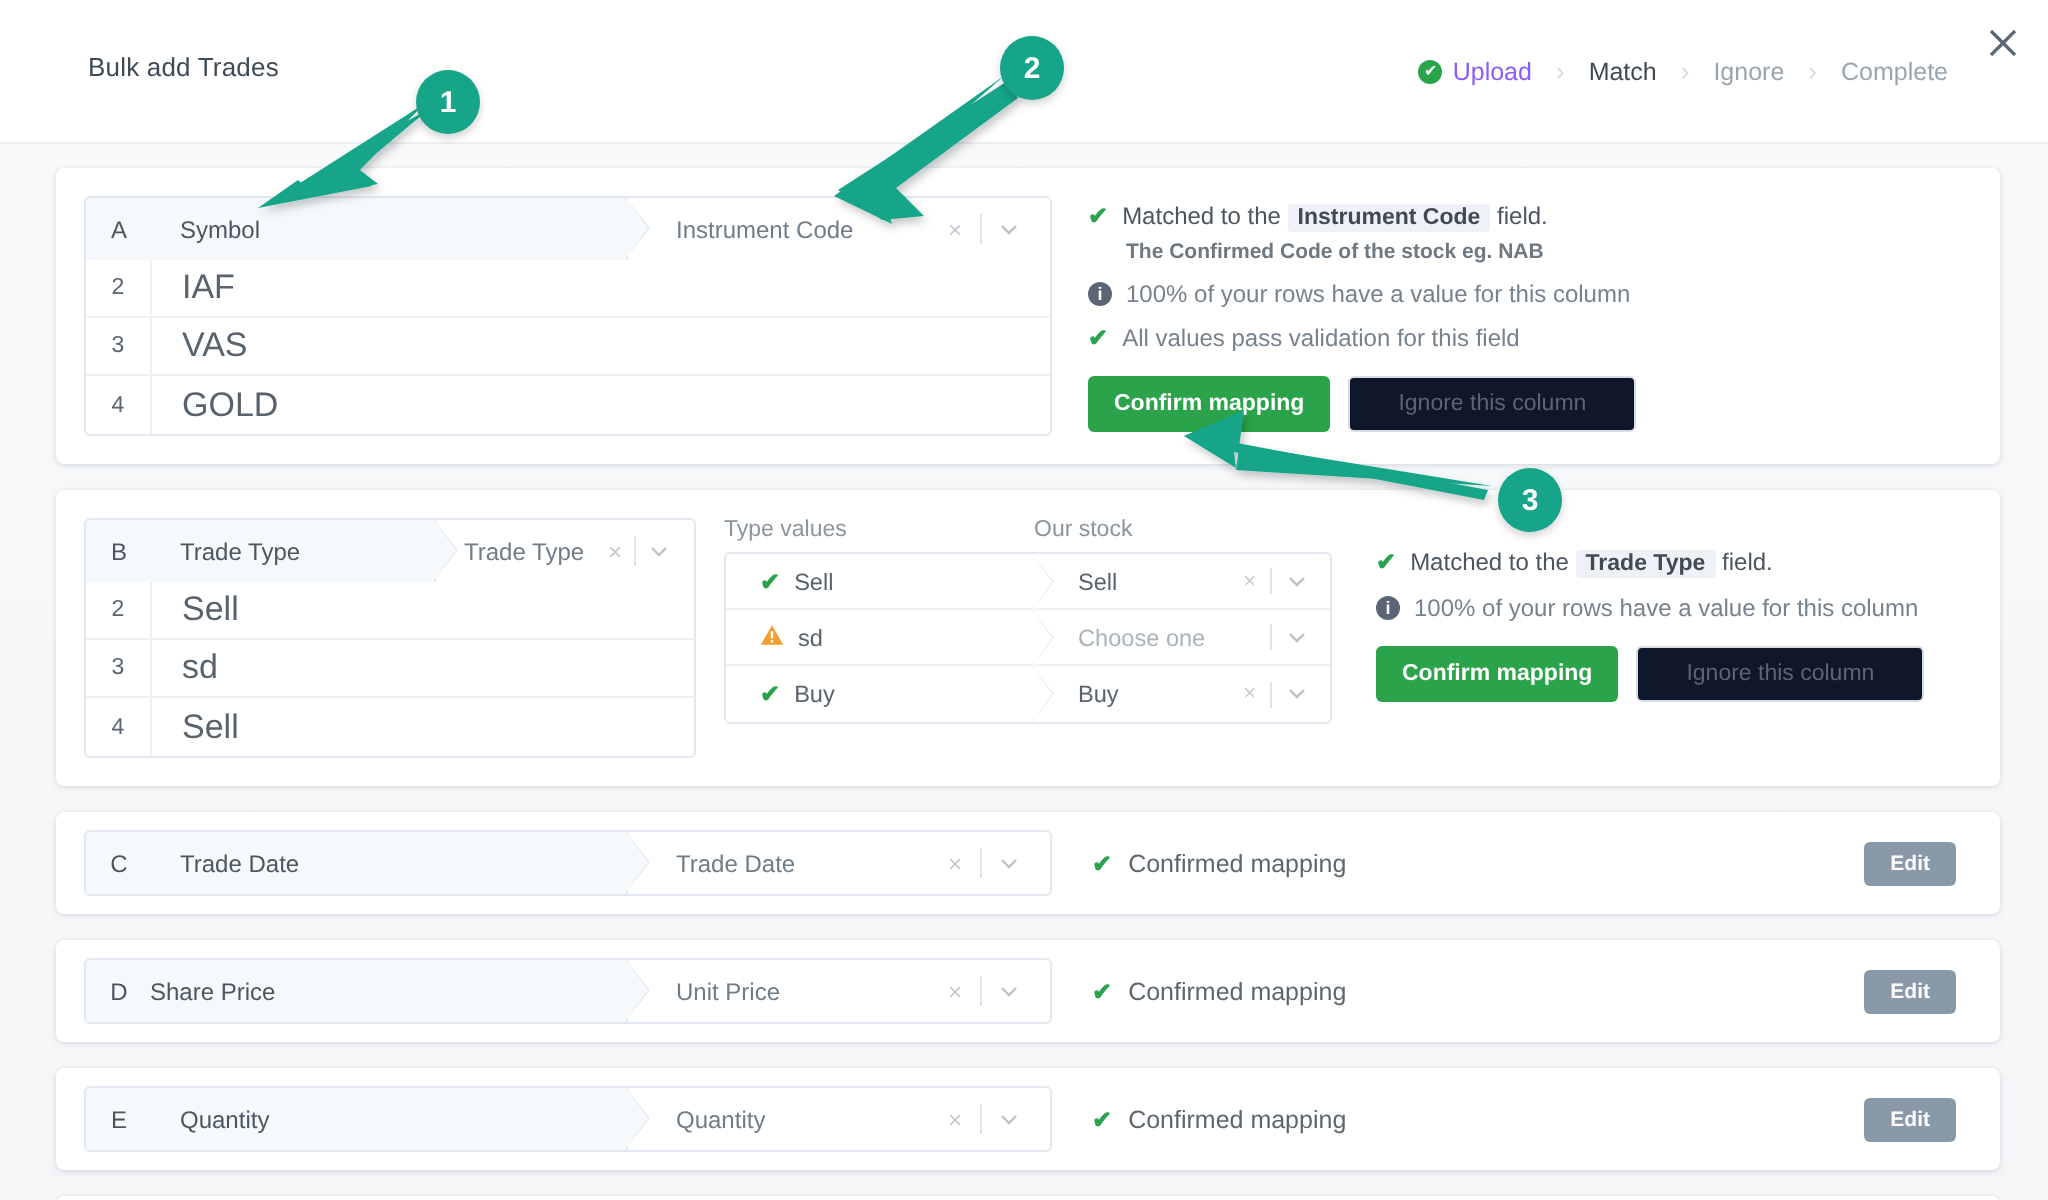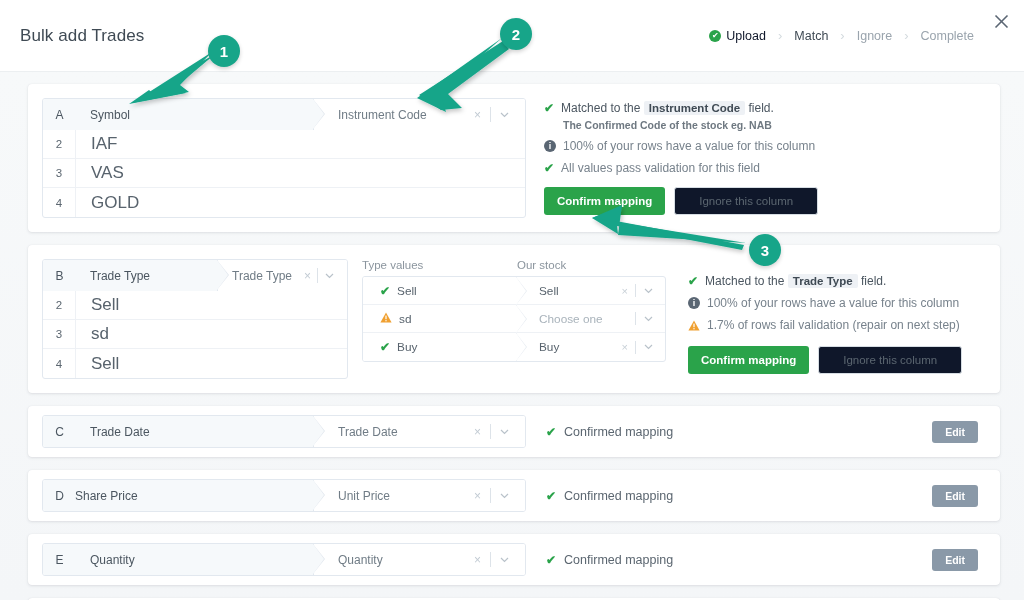--- a/index.html
+++ b/index.html
@@ -16,41 +16,41 @@
   }
 
   
   .header {
     position: relative;
     height: 72px;
     background: #ffffff;
     border-bottom: 1px solid #eceff1;
   }
   .page-title {
-    position: absolute; left: 20px; top: 26px;
-    font-size: 17px; font-weight: 400; color: #3f4a54;
+    position: absolute; left: 44px; top: 26px;
+    font-size: 13px; font-weight: 400; color: #3f4a54;
     letter-spacing: .1px;
   }
   .close-icon {
     position: absolute; right: 10px; top: 8px;
     width: 26px; height: 26px;
     display: flex; align-items: center; justify-content: center;
     color: #5a6673; cursor: pointer;
   }
   .close-icon svg { display:block; }
 
   
   .stepper {
     position: absolute; right: 40px; top: 28px;
     display: flex; align-items: center; gap: 0px;
     font-size: 12.5px;
   }
   .step { display: flex; align-items: center; gap: 5px; padding: 0 10px; white-space: nowrap; }
   .step-label { color: #9aa4ad; }
-  .step.done .step-label { color: #0f172a; }
+  .step.done .step-label { color: #8b5cf6; }
   .step.current .step-label { color: #3f4a54; }
   .step-check {
     width: 12px; height: 12px; border-radius: 50%;
     background: #2aa34a; color:#fff;
     display:flex; align-items:center; justify-content:center;
     font-size: 8px; line-height: 1;
   }
   .step-sep { color: #d3dade; font-size: 13px; padding: 0 2px; }
 
   
@@ -434,30 +434,20 @@
           <span>
             <span>Matched to the</span>
             <span class="field-chip">Trade Type</span>
             <span>field.</span>
           </span>
         </div>
         <div class="line">
           <span class="info-dot">i</span>
           <span>100% of your rows have a value for this column</span>
         </div>
-        <div class="line">
-          <span style="flex:0 0 12px;margin-top:2px;">
-            <svg width="12" height="11" viewBox="0 0 12 11">
-                <path d="M6 0.6 L11.6 10.4 L0.4 10.4 Z" fill="#f0a030"></path>
-                <rect x="5.4" y="3.6" width="1.2" height="3.6" fill="#fff"></rect>
-                <rect x="5.4" y="8.1" width="1.2" height="1.2" fill="#fff"></rect>
-              </svg>
-          </span>
-          <span>1.7% of rows fail validation (repair on next step)</span>
-        </div>
         <div class="btnrow">
           <button class="btn-confirm">Confirm mapping</button>
           <button class="btn-ignore">Ignore this column</button>
         </div>
       </div>
     </div>
 
     <div class="card collapsed">
       <div class="preview">
         <div class="maphead">

